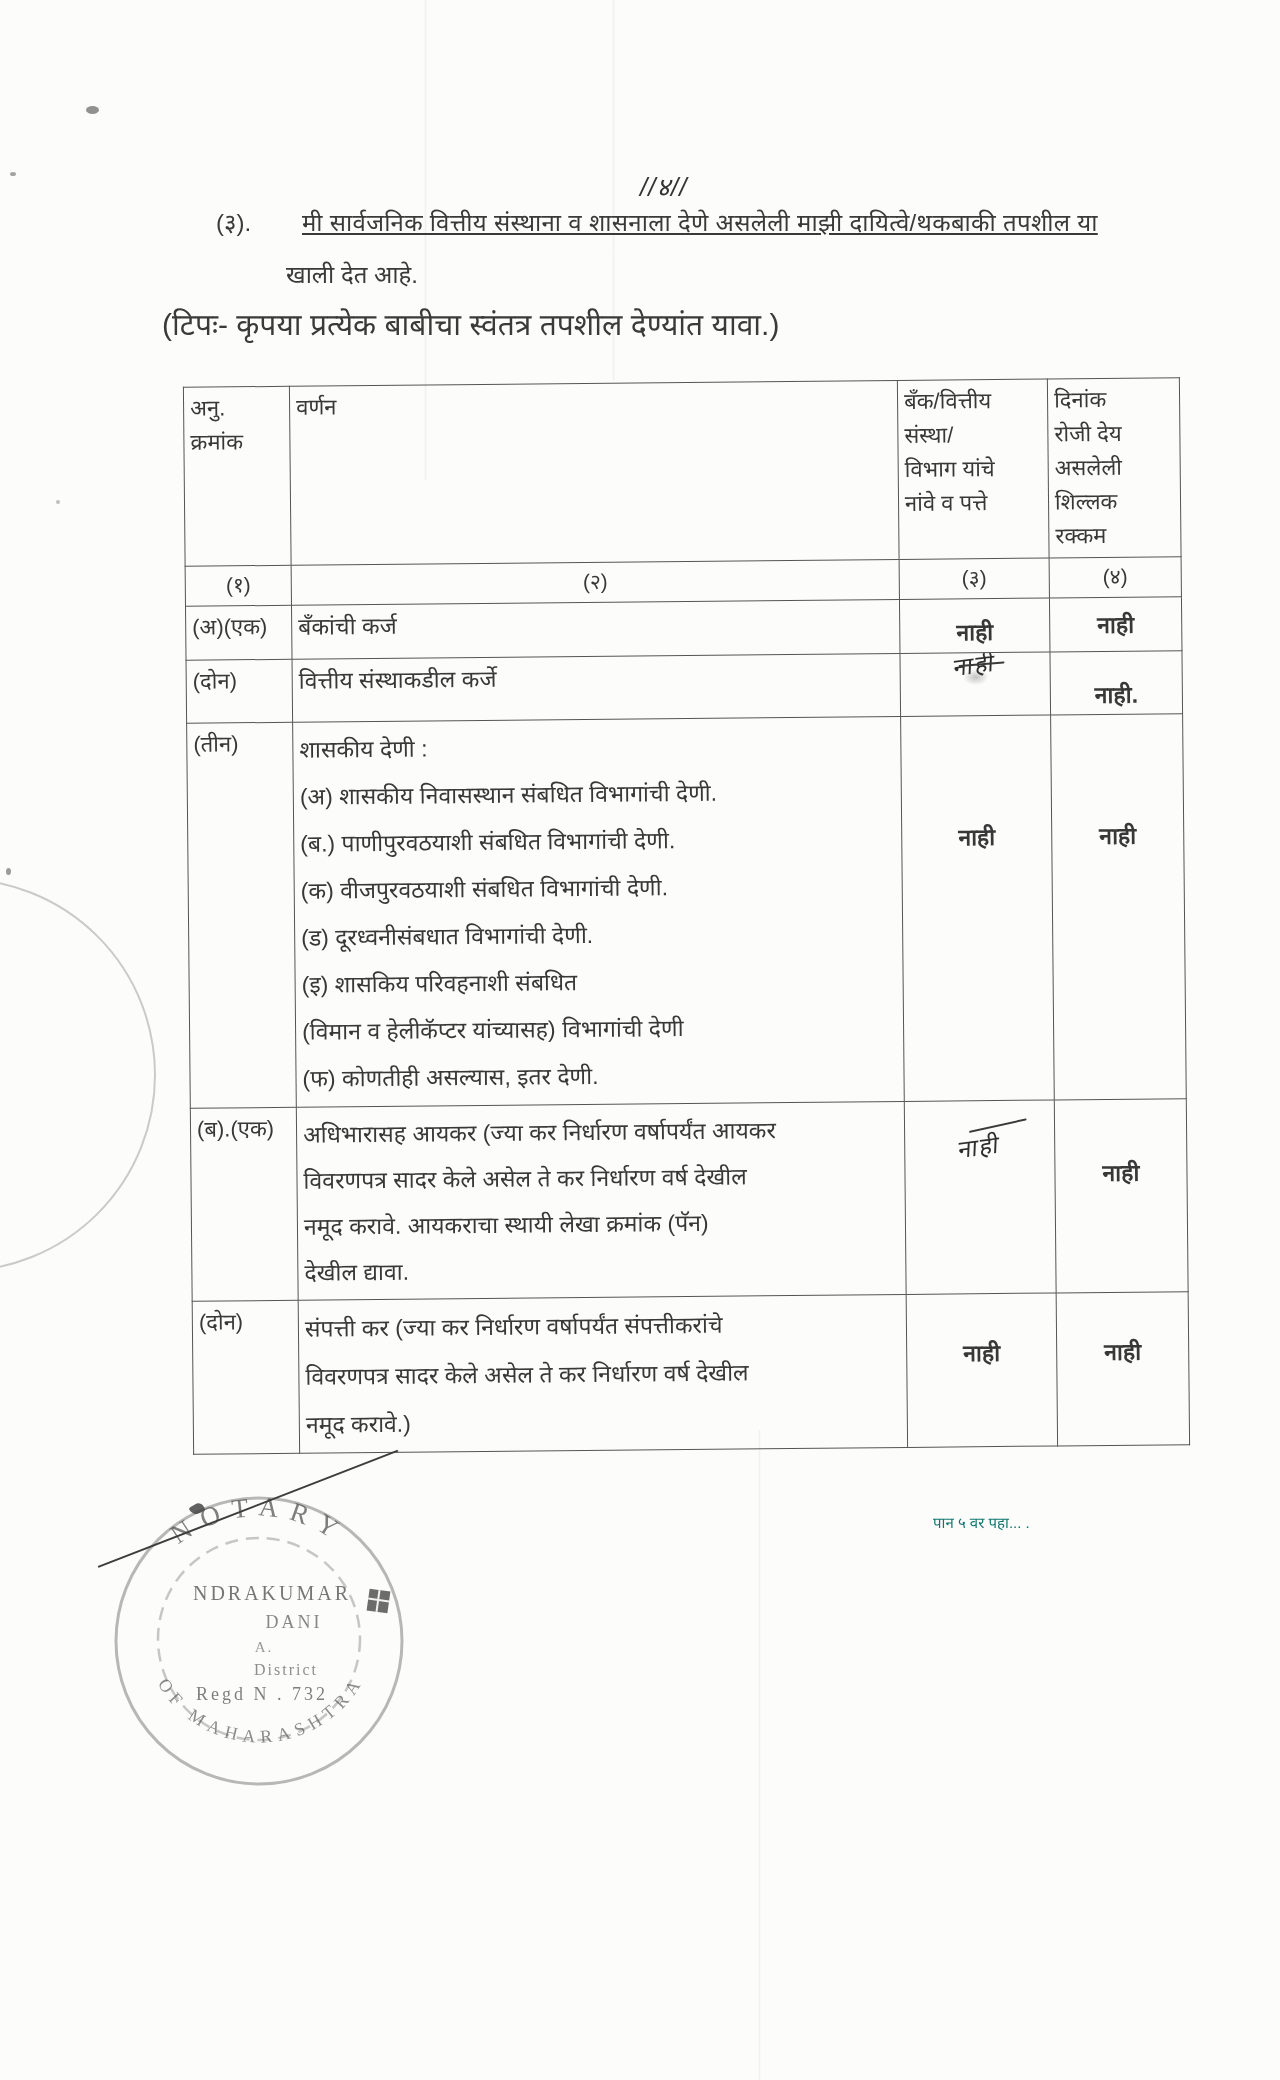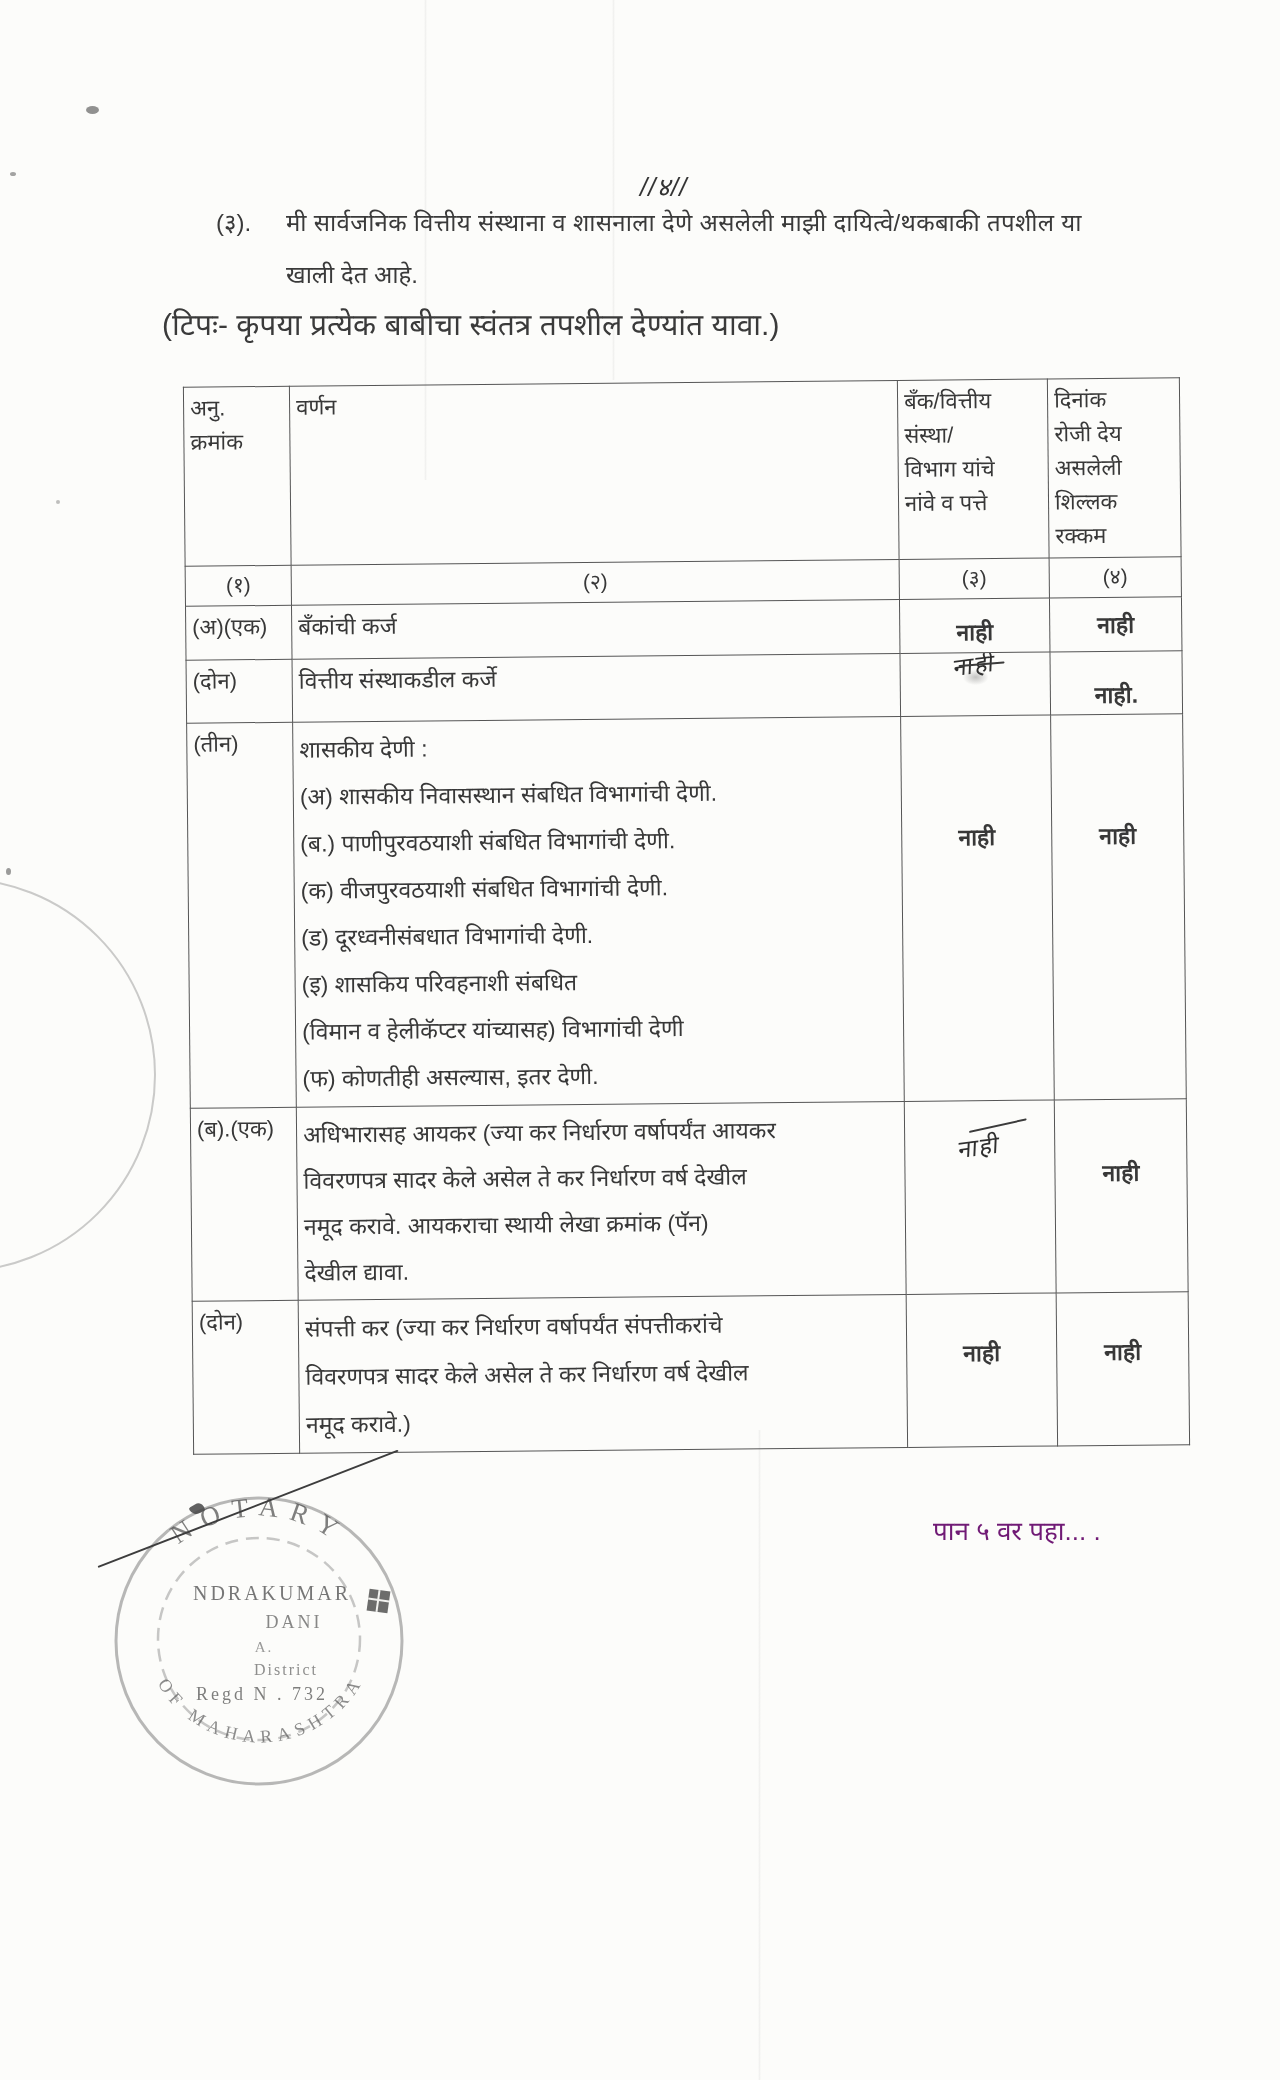--- a/index.html
+++ b/index.html
@@ -11,21 +11,21 @@
     font-family:"Liberation Sans","DejaVu Sans",sans-serif;
     color:#3a3a3a;
   }
   .crease{position:absolute;top:0;width:3px;pointer-events:none;
     background:linear-gradient(to right,rgba(0,0,0,0),rgba(0,0,0,0.045),rgba(0,0,0,0));}
   .speck{position:absolute;background:#4a4a4a;border-radius:50%;}
 
   .pagenum{position:absolute;left:640px;top:168px;font-size:26px;font-style:italic;
     letter-spacing:1px;color:#333;}
   .clause-no{position:absolute;left:216px;top:205px;font-size:24px;}
-  .clause-l1{position:absolute;left:286px;top:205px;font-size:24px;letter-spacing:0.3px;}
+  .clause-l1{position:absolute;left:302px;top:205px;font-size:24px;letter-spacing:0.3px;text-decoration:underline;}
   .clause-l2{position:absolute;left:286px;top:257px;font-size:24px;}
   .note-line{position:absolute;left:162px;top:303px;font-size:30px;}
 
   table.decl{
     position:absolute;left:188px;top:382px;
     width:996px;border-collapse:collapse;table-layout:fixed;
     transform:rotate(-0.55deg);transform-origin:50% 50%;
     font-size:23px;color:#383838;
   }
   table.decl td{border:1.4px solid #555;vertical-align:top;padding:4px 6px;
@@ -49,21 +49,21 @@
 
   .hand{display:inline-block;font-weight:500;font-size:24px;color:#2e2e2e;
     transform:rotate(-7deg) skewX(-10deg);letter-spacing:2px;position:relative;top:-10px;}
   .hand-r4{top:0;}
   .flourish{position:absolute;height:2px;background:#3b3b3b;border-radius:1px;}
   .fl-r2{width:46px;top:10px;left:58px;transform:rotate(-4deg);}
   .fl-r4{width:58px;top:-2px;left:10px;transform:rotate(-5deg);}
   .smudge{position:absolute;width:26px;height:16px;left:62px;top:16px;
     background:radial-gradient(ellipse at center,rgba(90,90,90,0.35),rgba(120,120,120,0) 70%);}
 
-  .footer-note{position:absolute;left:933px;top:1512px;font-size:26px;color:#701a75;}
+  .footer-note{position:absolute;left:933px;top:1512px;font-size:15px;color:#0f766e;}
 
   .stamp{position:absolute;left:104px;top:1476px;width:310px;height:330px;
     filter:blur(0.4px);opacity:0.9;}
   .seal-sq{position:absolute;left:368px;top:1590px;width:21px;height:22px;
     background:#3c3c3c;opacity:0.75;transform:rotate(8deg);}
   .seal-sq i{position:absolute;left:0;right:0;top:9px;height:2px;background:#efefec;display:block;}
   .seal-sq b{position:absolute;top:0;bottom:0;left:9px;width:2px;background:#efefec;display:block;}
   .pen-line{position:absolute;left:98px;top:1566px;width:322px;height:2.2px;
     background:#3d3d3d;border-radius:2px;transform:rotate(-21.2deg);transform-origin:left center;}
   .pen-blot{position:absolute;left:190px;top:1504px;width:14px;height:10px;background:#454545;

